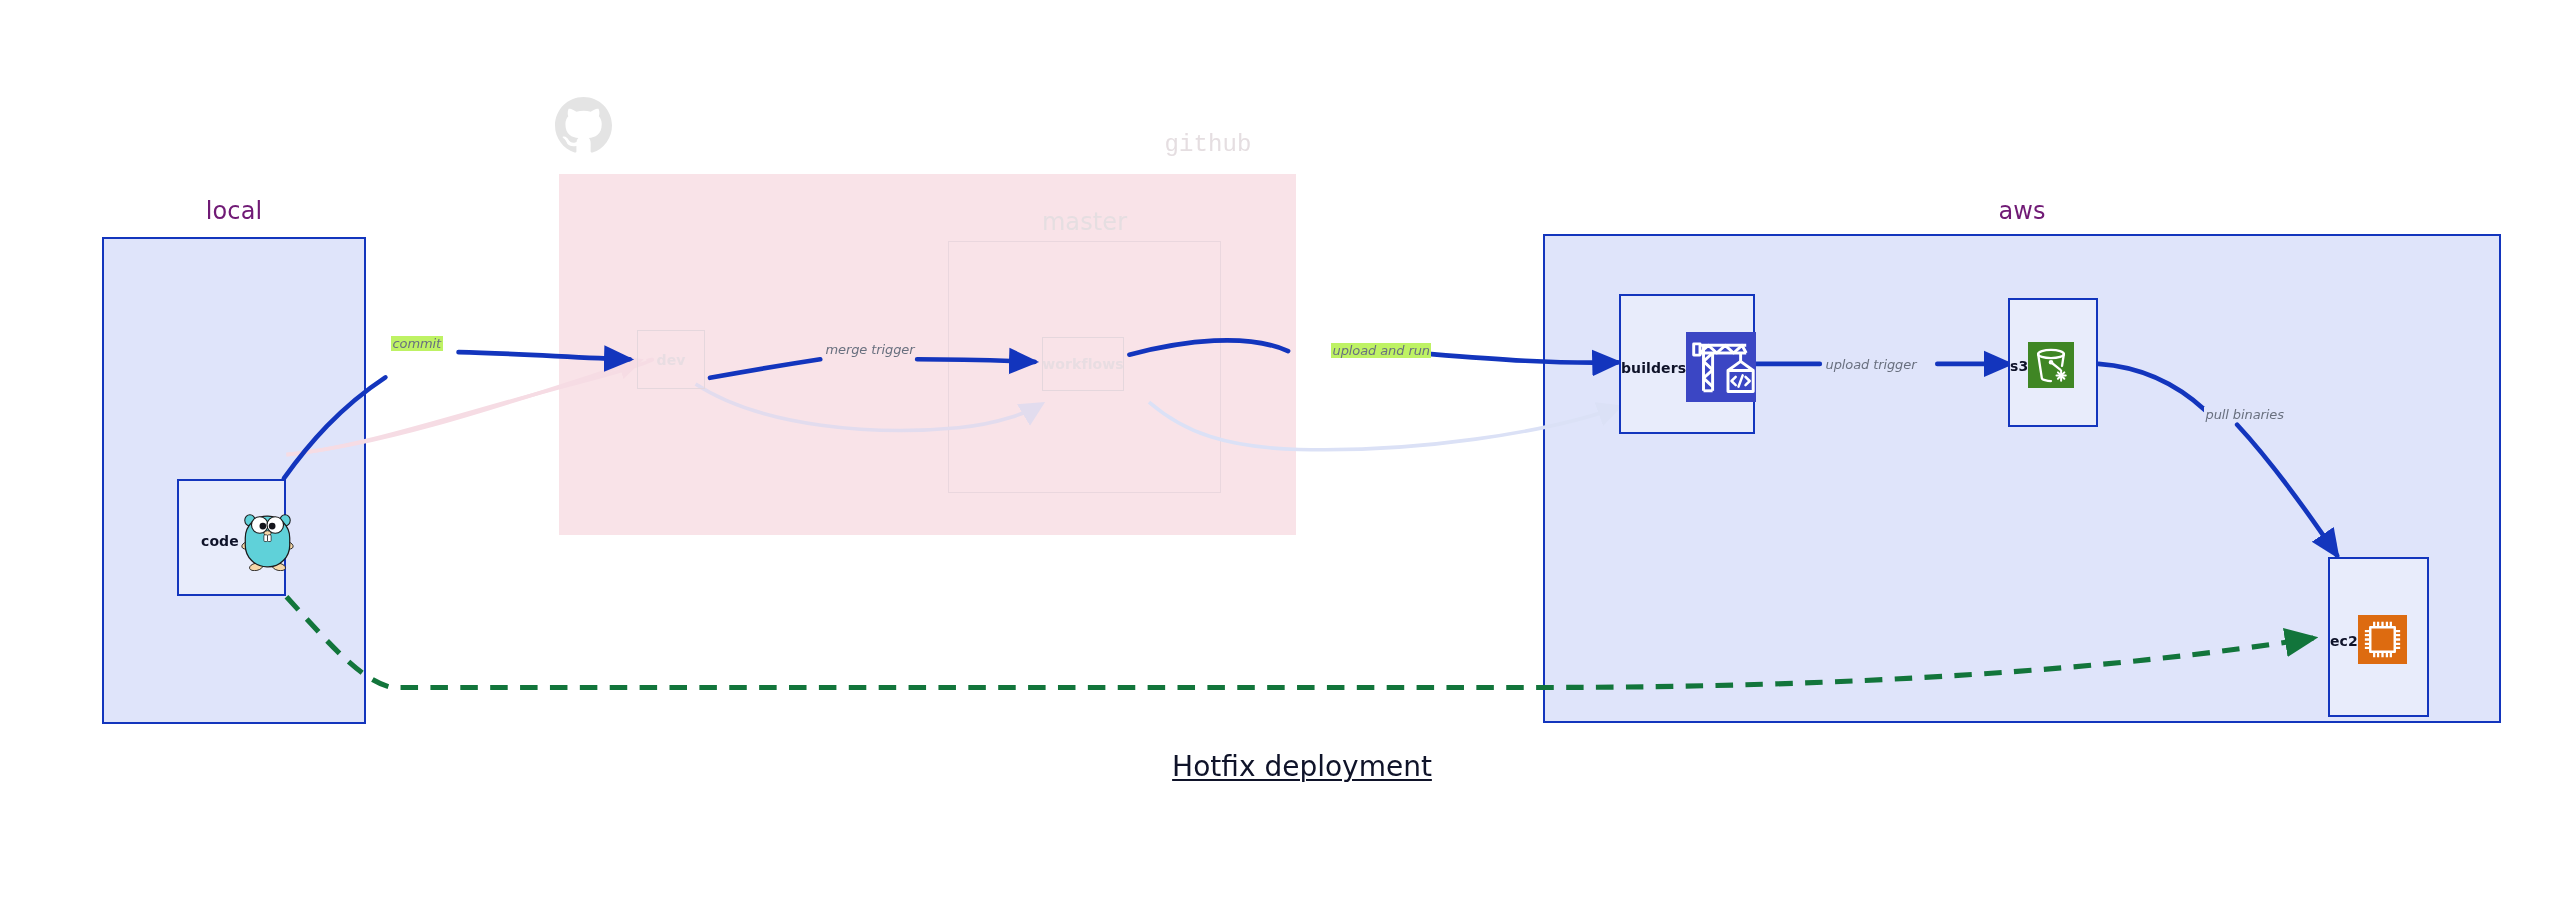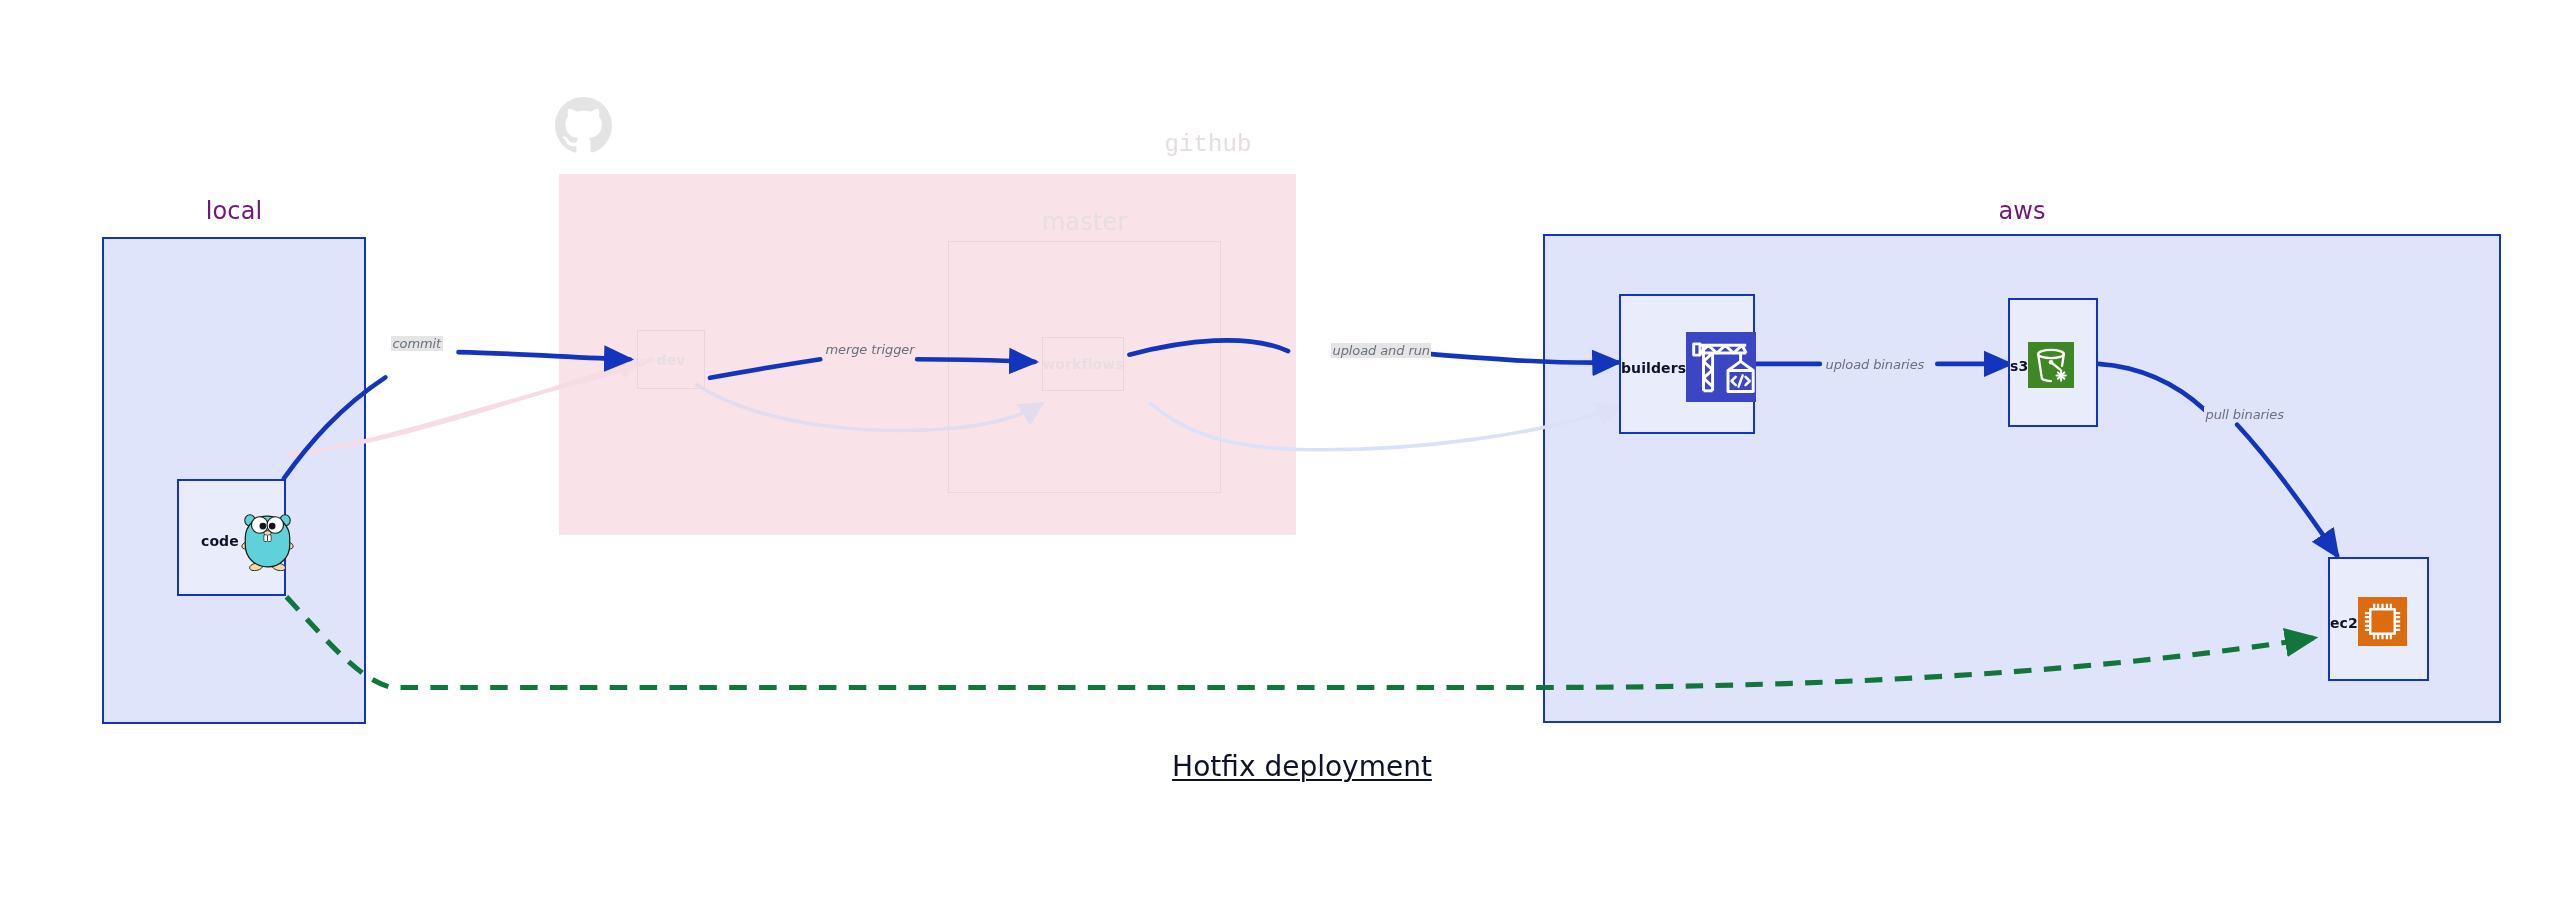--- a/index.html
+++ b/index.html
@@ -104,21 +104,21 @@
   .edge-label {
     position: absolute;
     font-size: 13px;
     font-style: italic;
     color: #69707f;
     white-space: nowrap;
     background: transparent;
     letter-spacing: -0.1px;
   }
   .edge-label.pinkbg { background: #f9e3e8; padding: 0 1.5px; }
-  .edge-label.whitebg { background: #e5e5e5; padding: 0 1.5px; }
+  .edge-label.whitebg { background: #bef264; padding: 0 1.5px; }
   .edge-label.bluebg  { background: #dfe4fa; padding: 0 1.5px; }
 
   
   #diagram-title {
     position: absolute;
     left: 0;
     right: 0;
     top: 750px;
     text-align: center;
     font-size: 28px;
@@ -219,21 +219,21 @@
              L 2980 1334
              C 3600 1334 4100 1300 4490 1238" fill="none" stroke="#12753b" stroke-width="10" stroke-dasharray="34 24" stroke-linecap="butt" marker-end="url(#arrow-green)"></path>
   </svg>
 
   <div class="edge-label whitebg" style="left:391px; top:336px;">commit</div>
 
   <div class="edge-label pinkbg" style="left:824px; top:342px;">merge trigger</div>
 
   <div class="edge-label whitebg" style="left:1331px; top:343px;font-style:italic;">upload and run</div>
 
-  <div class="edge-label bluebg" style="left:1824px; top:357px;">upload binaries</div>
+  <div class="edge-label bluebg" style="left:1824px; top:357px;">upload trigger</div>
 
   <div class="edge-label bluebg" style="left:2204px; top:407px;">pull binaries</div>
 
   <div class="node" style="left:177px; top:479px; width:109px; height:117px;padding-left:22px;">
     <span class="node-title">code</span>
     <span class="node-icon">
       <svg width="57" height="61" viewBox="0 0 110 118">
 
         <ellipse cx="17" cy="68" rx="12" ry="7" fill="#f6d7a8" stroke="#1b1b1b" stroke-width="1.6" transform="rotate(-18 17 68)"></ellipse>
         <ellipse cx="93" cy="68" rx="12" ry="7" fill="#f6d7a8" stroke="#1b1b1b" stroke-width="1.6" transform="rotate(18 93 68)"></ellipse>
@@ -304,21 +304,21 @@
         <g fill="none" stroke="#ffffff" stroke-width="4.4" stroke-linecap="round">
           <path d="M72 62 V84"></path>
           <path d="M62 73 H82"></path>
           <path d="M65 66 L79 80"></path>
           <path d="M79 66 L65 80"></path>
         </g>
       </svg>
     </span>
   </div>
 
-  <div class="node" style="left:2328px; top:557px; width:101px; height:124px;">
+  <div class="node" style="left:2328px; top:557px; width:101px; height:160px;">
     <span class="node-title">ec2</span>
     <span class="node-icon">
       <svg width="49" height="49" viewBox="0 0 100 100">
         <rect x="0" y="0" width="100" height="100" fill="#dd6b10"></rect>
         <g fill="none" stroke="#ffffff" stroke-width="5" stroke-linejoin="round">
           <rect x="25" y="25" width="50" height="50"></rect>
         </g>
         <g stroke="#ffffff" stroke-width="4.6" stroke-linecap="butt">
           <path d="M33 25 V14 M41 25 V14 M50 25 V14 M59 25 V14 M67 25 V14"></path>
           <path d="M33 75 V86 M41 75 V86 M50 75 V86 M59 75 V86 M67 75 V86"></path>

